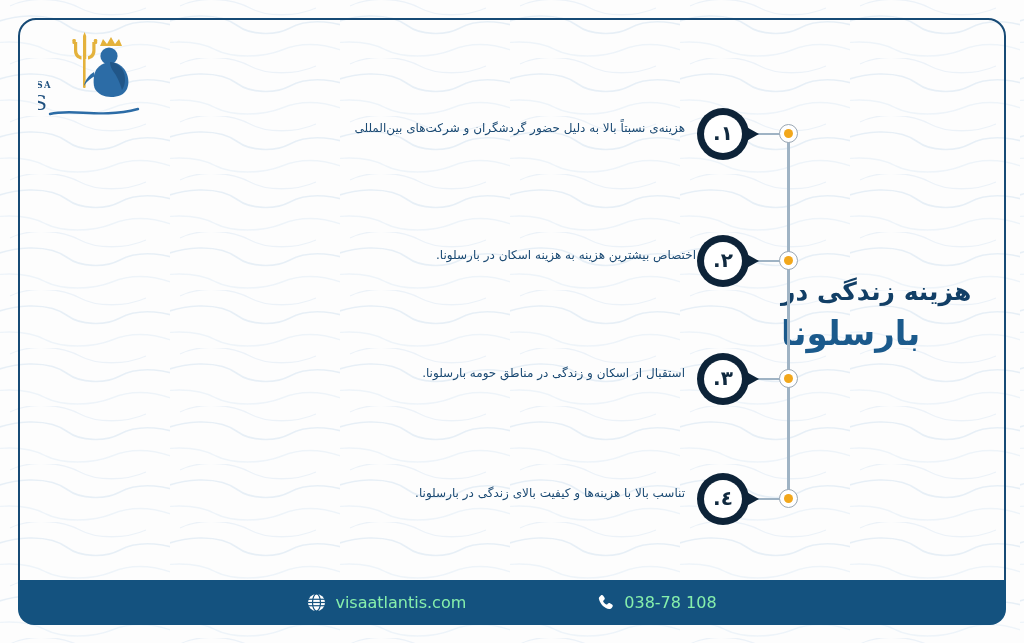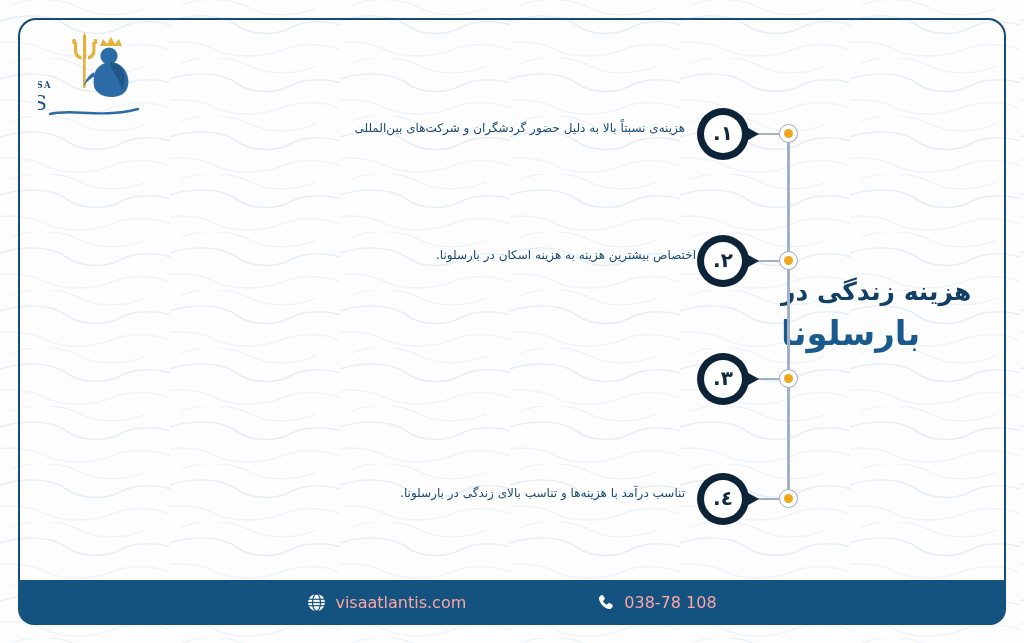--- a/index.html
+++ b/index.html
@@ -154,21 +154,21 @@
     flex-direction:row-reverse;
     align-items:center;
     justify-content:center;
     gap:130px;
   }
   .footer-item {
     display:flex;
     flex-direction:row;
     align-items:center;
     gap:9px;
-    color:#fca5a5;
+    color:#86efac;
     font-size:16px;
     direction:ltr;
   }
   .footer-icon { width:19px; height:19px; display:block; }
 </style>
 </head>
 <body>
 
 <div id="canvas">
 
@@ -242,30 +242,31 @@
   <div class="item-text" style="right:328px; top:248px;">اختصاص بیشترین هزینه به هزینه اسکان در بارسلونا.</div>
 
   <div class="leader" style="left:742px; top:378px; width:48px;"></div>
   <div class="spine-dot" style="top:369px;"></div>
   <div class="badge" style="left:697px; top:353px;">
     <div class="badge-tail"></div>
     <div class="badge-ring">
       <div class="badge-inner">۳.</div>
     </div>
   </div>
+  <div class="item-text" style="right:339px; top:366px;">استقبال از اسکان و زندگی در مناطق حومه بارسلونا.</div>
 
   <div class="leader" style="left:742px; top:498px; width:48px;"></div>
   <div class="spine-dot" style="top:489px;"></div>
   <div class="badge" style="left:697px; top:473px;">
     <div class="badge-tail"></div>
     <div class="badge-ring">
       <div class="badge-inner">٤.</div>
     </div>
   </div>
-  <div class="item-text" style="right:339px; top:486px;">تناسب درآمد با هزینه‌ها و تناسب بالای زندگی در بارسلونا.</div>
+  <div class="item-text" style="right:339px; top:486px;">تناسب بالا با هزینه‌ها و کیفیت بالای زندگی در بارسلونا.</div>
 
   <div id="footer">
 
     <div class="footer-item">
       <svg class="footer-icon" viewBox="0 0 20 20">
         <circle cx="10" cy="10" r="9" fill="#ffffff"></circle>
         <g stroke="#14527f" stroke-width="1.25" fill="none">
           <ellipse cx="10" cy="10" rx="4.2" ry="9"></ellipse>
           <line x1="1" y1="6.6" x2="19" y2="6.6"></line>
           <line x1="1" y1="13.4" x2="19" y2="13.4"></line>

